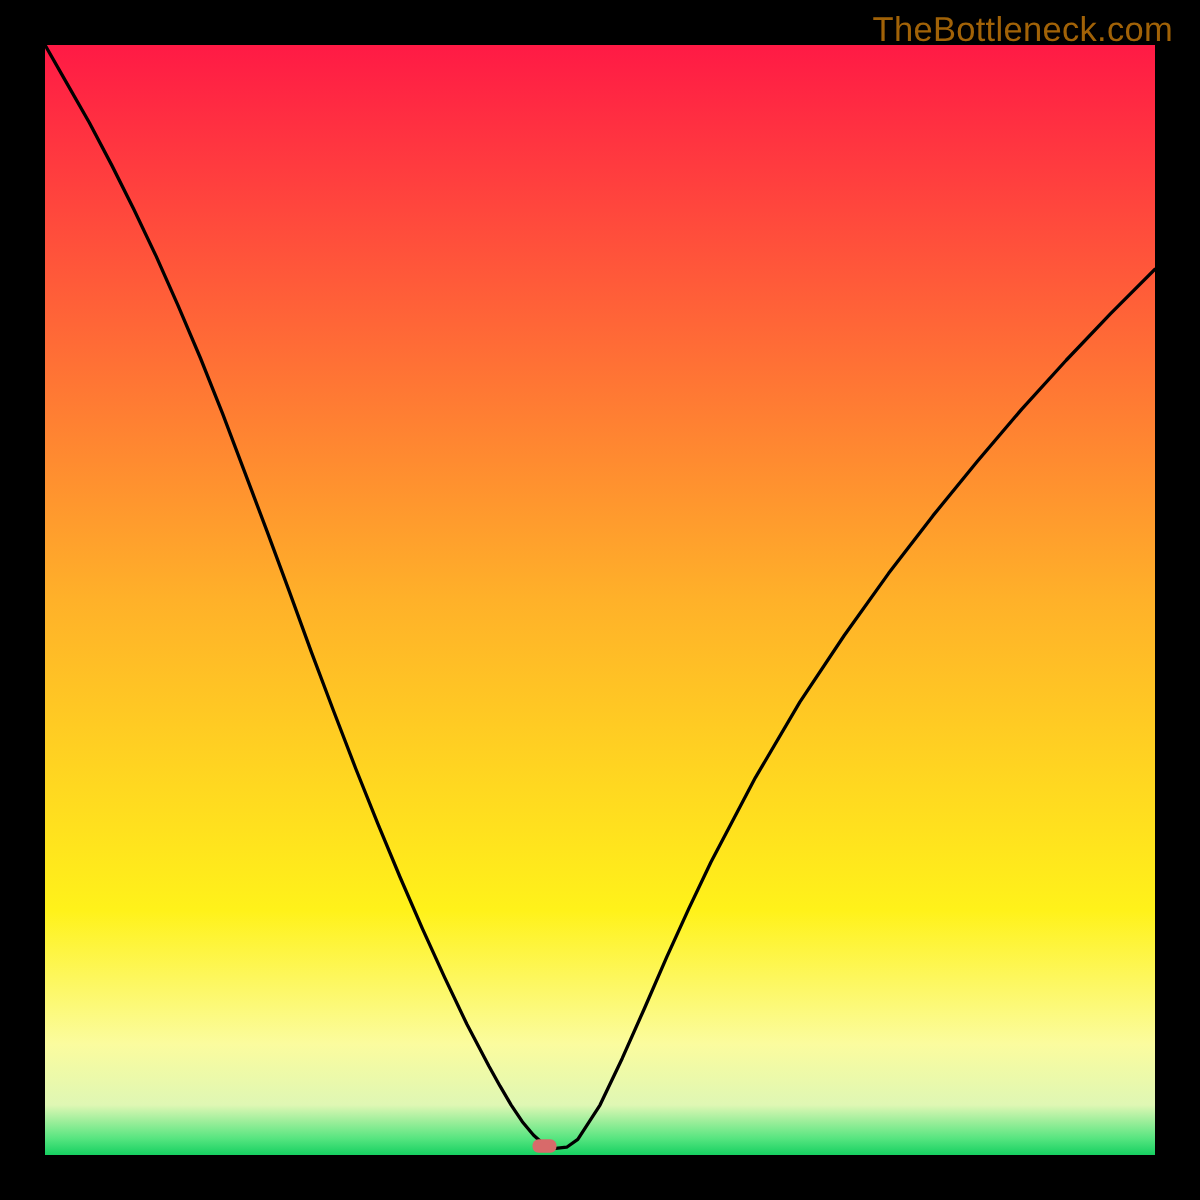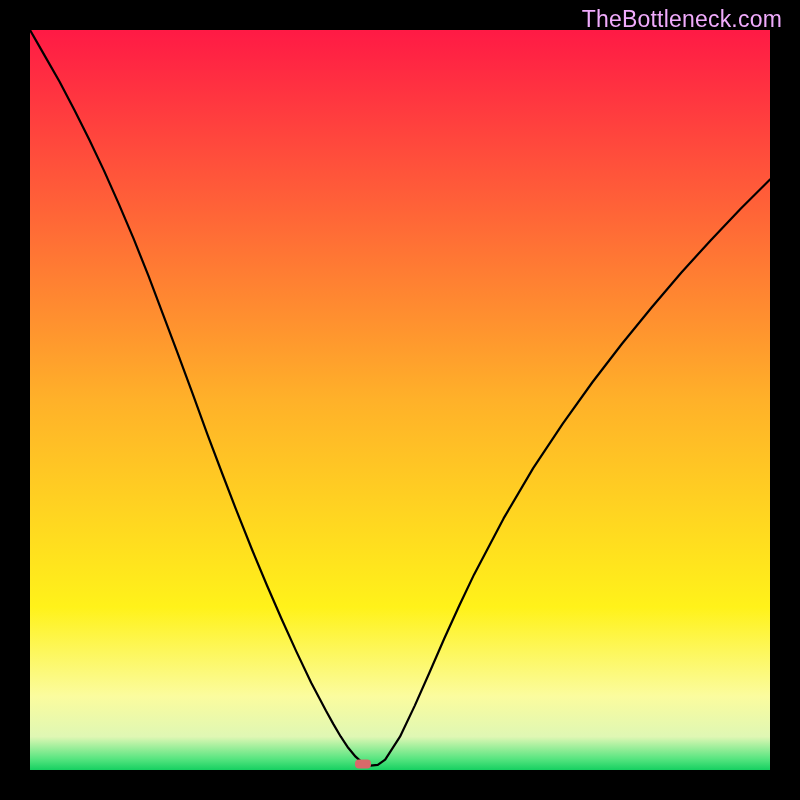--- a/index.html
+++ b/index.html
@@ -21,21 +21,21 @@
     position: absolute;
     left: 30px;
     top: 30px;
     width: 740px;
     height: 740px;
   }
   .watermark {
     position: absolute;
     top: 6px;
     right: 18px;
-    color: #f0abfc;
+    color: #a16207;
     font-size: 23px;
     font-weight: 400;
     letter-spacing: 0.2px;
     font-family: Arial, Helvetica, sans-serif;
   }
 </style>
 </head>
 <body>
 
 <div class="frame">

